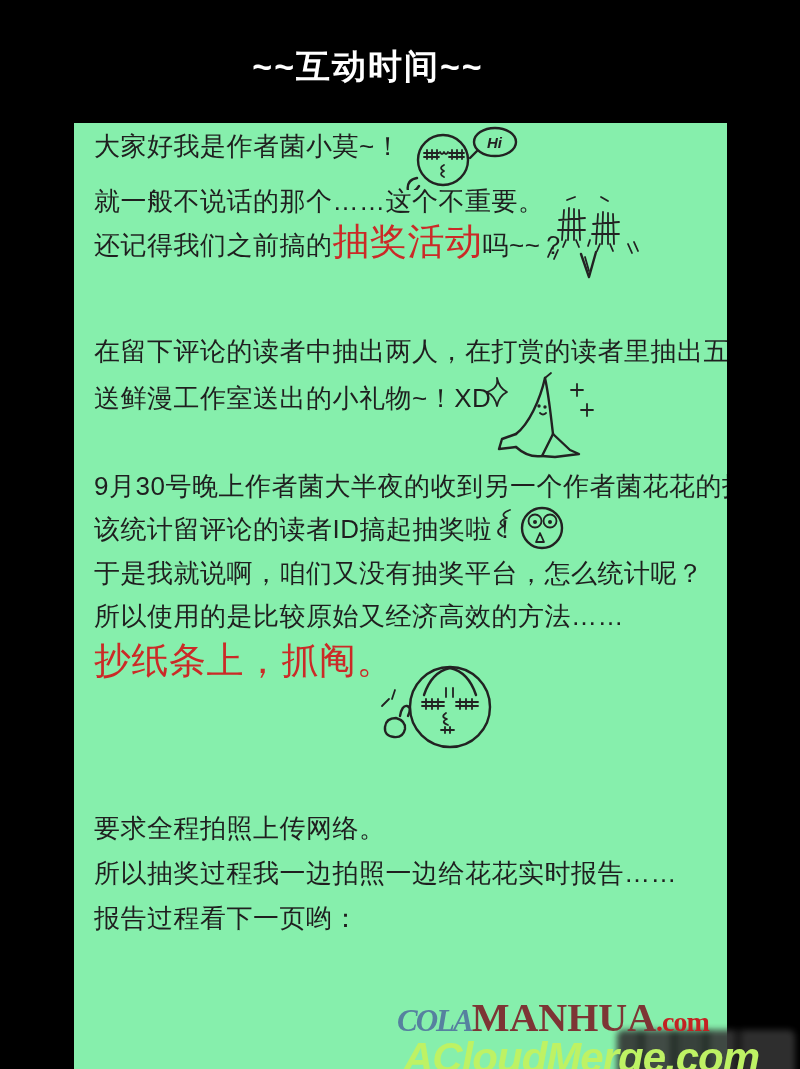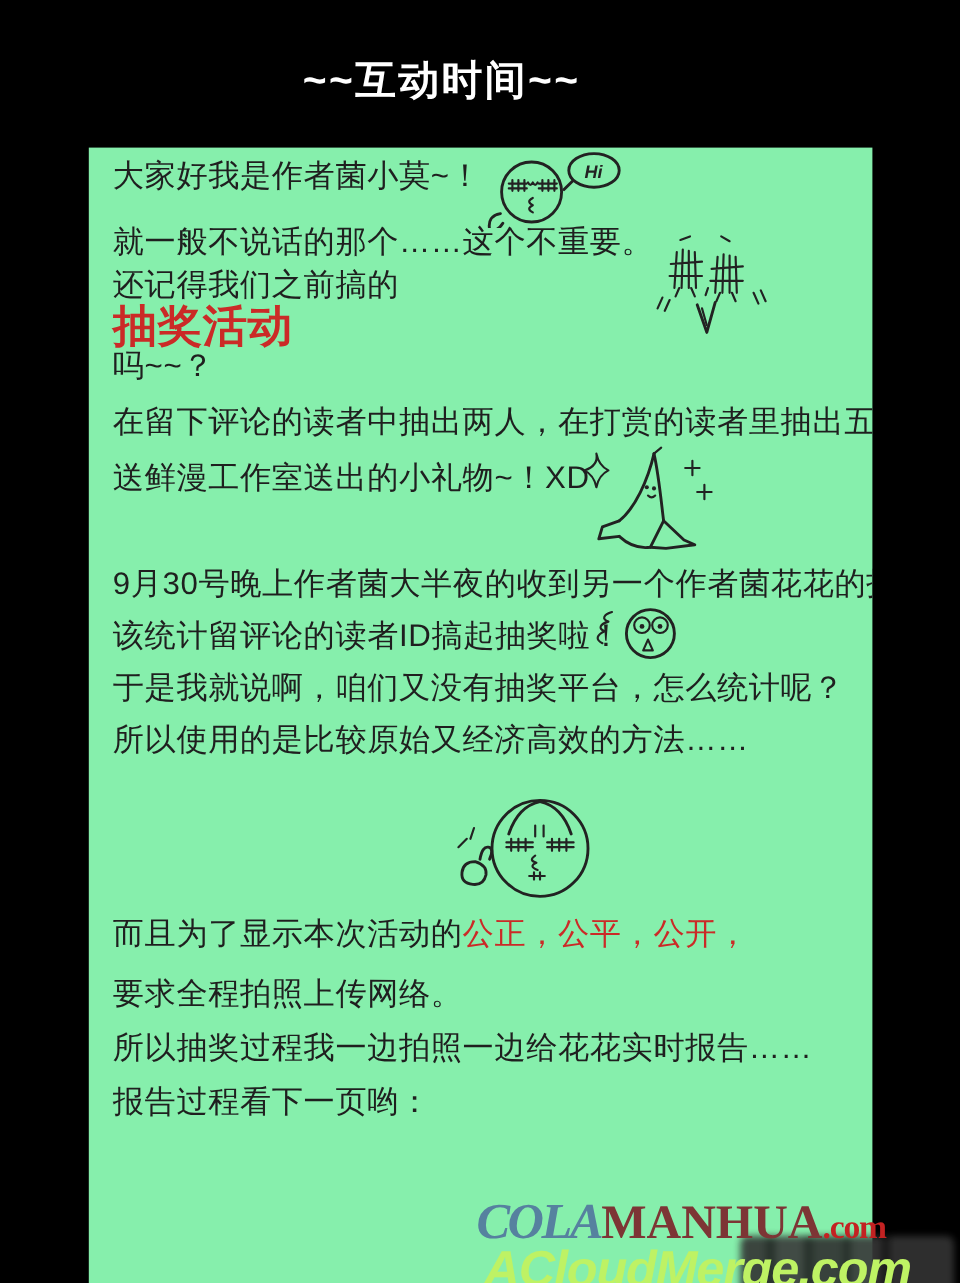--- a/index.html
+++ b/index.html
@@ -6,33 +6,33 @@
   .page{position:relative;width:800px;height:1069px;background:#000;overflow:hidden;
         font-family:"Liberation Sans","DejaVu Sans",sans-serif;margin-top:32px;}
   .page-title{position:absolute;top:12px;left:0;width:800px;text-align:center;
         transform:translateX(-32px);color:#ffffff;font-size:34px;font-weight:bold;
         letter-spacing:2px;}
   .panel{position:absolute;left:74px;top:91px;width:653px;height:1060px;
         background:#86efac;overflow:hidden;}
   .line{position:absolute;left:20px;white-space:nowrap;color:#1f1f1f;
         font-size:26px;line-height:1.15;letter-spacing:0.5px;}
   .red{color:#cb2a27;}
-  .big-red{color:#cb2a27;font-size:37px;font-weight:bold;line-height:1;text-align:center;}
-  .baseline-row{display:flex;align-items:baseline;flex-direction:column;}
+  .big-red{color:#cb2a27;font-size:37px;font-weight:normal;line-height:1;text-align:center;}
+  .baseline-row{display:flex;align-items:baseline;}
   .doodle{position:absolute;}
   .doodle svg{display:block;}
   .stroke{fill:none;stroke:#222;stroke-width:2.4;stroke-linecap:round;stroke-linejoin:round;}
   .stroke-thin{fill:none;stroke:#222;stroke-width:1.8;stroke-linecap:round;stroke-linejoin:round;}
   .filldot{fill:#222;stroke:none;}
   .hi-text{font-family:"Liberation Sans",sans-serif;font-style:italic;font-size:15px;
         fill:#222;font-weight:bold;}
   
   .wm-cola-row{position:absolute;left:397px;top:966px;z-index:5;white-space:nowrap;
         font-family:"Liberation Serif","DejaVu Serif",serif;line-height:1;}
-  .wm-cola{font-size:42px;font-style:italic;font-weight:bold;color:#56819f;letter-spacing:-2px;}
+  .wm-cola{font-size:31px;font-style:italic;font-weight:bold;color:#56819f;letter-spacing:-2px;}
   .wm-manhua{font-size:40px;font-weight:bold;color:#7d3535;letter-spacing:0px;}
   .wm-com{font-size:28px;font-weight:bold;color:#c32222;letter-spacing:-1px;}
   .wm-acloud{position:absolute;left:403px;top:1002px;z-index:5;white-space:nowrap;
         font-family:"Liberation Sans",sans-serif;font-size:42px;font-weight:bold;
         font-style:italic;color:#bef264;letter-spacing:-1px;}
   .blur-logo{position:absolute;left:617px;top:998px;width:178px;height:50px;z-index:4;
         background:
           linear-gradient(90deg,#333 0 12%,#1d1d1d 12% 16%,#3a3a3a 16% 30%,#1d1d1d 30% 34%,
                           #303030 34% 48%,#1d1d1d 48% 52%,#383838 52% 66%,#1d1d1d 66% 70%,
                           #343434 70% 100%);
@@ -55,24 +55,22 @@
         <span>吗~~？</span>
     </div>
 
     <div class="line" style="top:214px">在留下评论的读者中抽出两人，在打赏的读者里抽出五人</div>
     <div class="line" style="top:261px">送鲜漫工作室送出的小礼物~！XD</div>
 
     <div class="line" style="top:349px">9月30号晚上作者菌大半夜的收到另一个作者菌花花的指示</div>
     <div class="line" style="top:392px">该统计留评论的读者ID搞起抽奖啦！</div>
     <div class="line" style="top:436px">于是我就说啊，咱们又没有抽奖平台，怎么统计呢？</div>
     <div class="line" style="top:479px">所以使用的是比较原始又经济高效的方法……</div>
+    <div class="line big-red" style="top:519px">抄纸条上，抓阄。</div>
 
-    <div class="line" style="top:641px">
-      <span>而且为了显示本次活动的</span><span class="red">公正，公平，公开，</span>
-    </div>
     <div class="line" style="top:691px">要求全程拍照上传网络。</div>
     <div class="line" style="top:736px">所以抽奖过程我一边拍照一边给花花实时报告……</div>
     <div class="line" style="top:781px">报告过程看下一页哟：</div>
 
     <div class="doodle" style="left:312px;top:1px">
       <svg width="134" height="66" viewBox="0 0 134 66">
         <circle class="stroke" cx="57" cy="36" r="25"></circle>
         <path class="stroke-thin" d="M38,29 h15 M38,33 h15 M41,26 v9 M46,26 v9 M51,26 v9"></path>
         <path class="stroke-thin" d="M63,29 h15 M63,33 h15 M66,26 v9 M71,26 v9 M76,26 v9"></path>
         <path class="stroke-thin" d="M54,28 q2,4 4,0 q2,4 4,0"></path>

